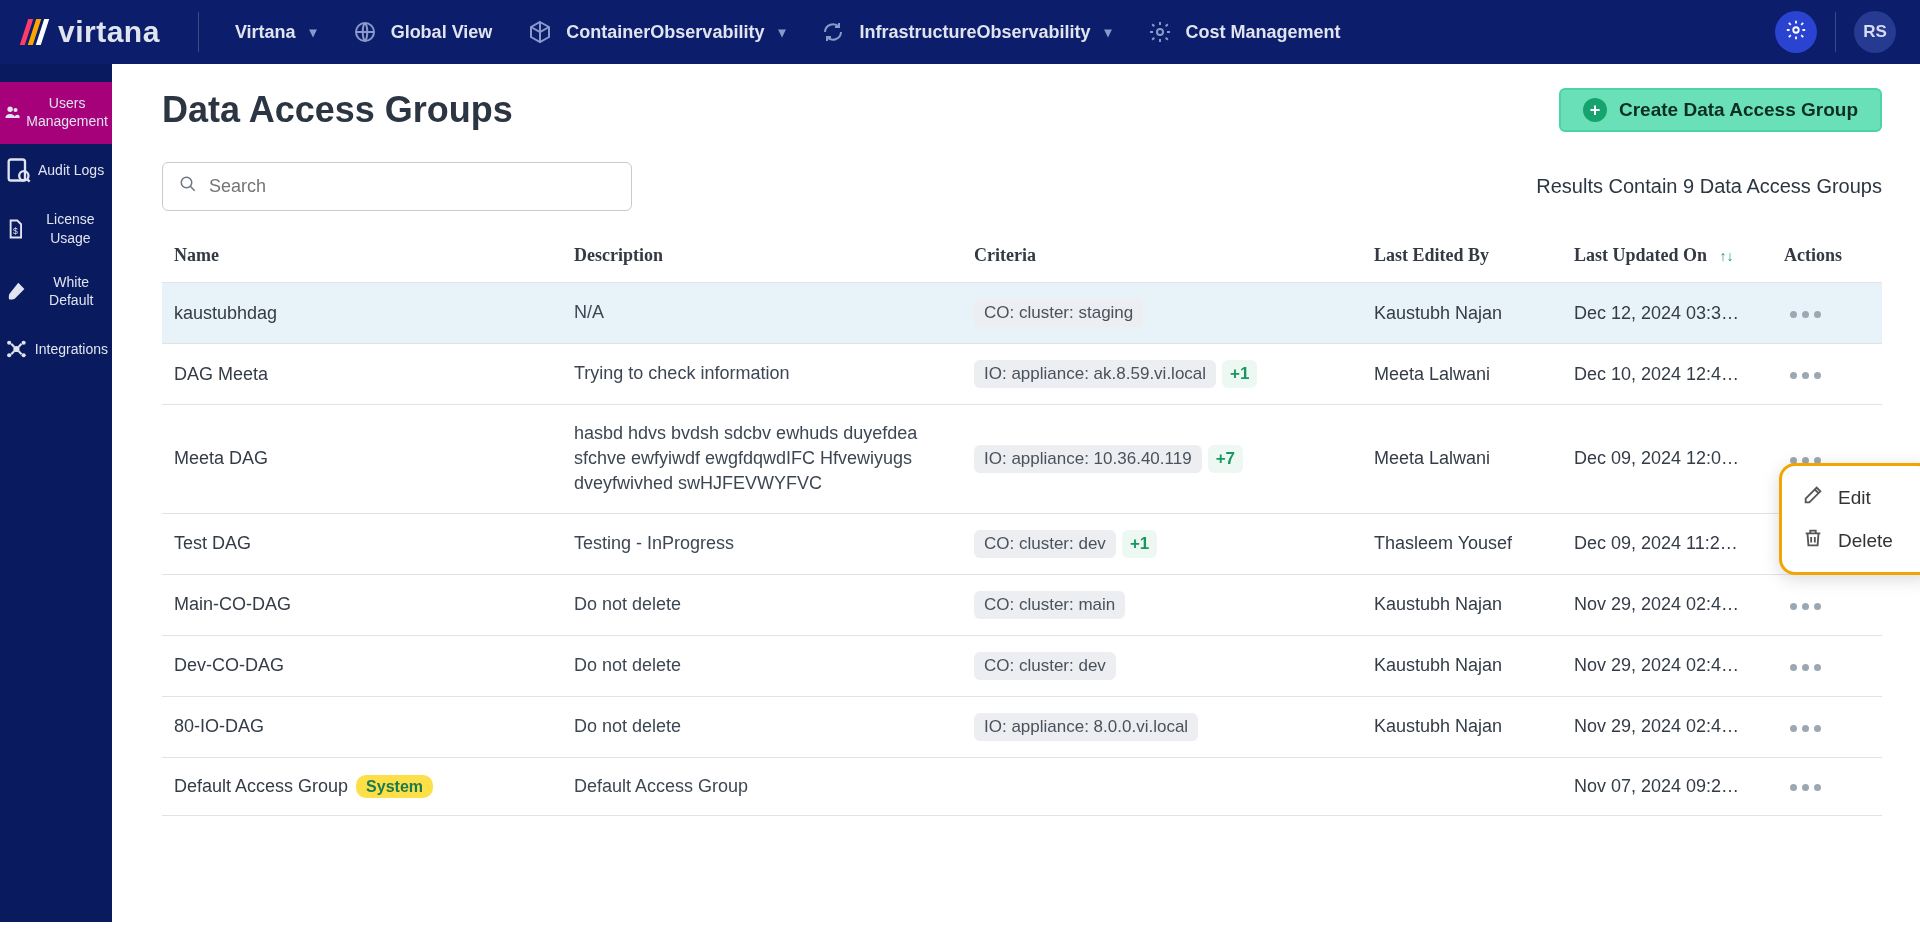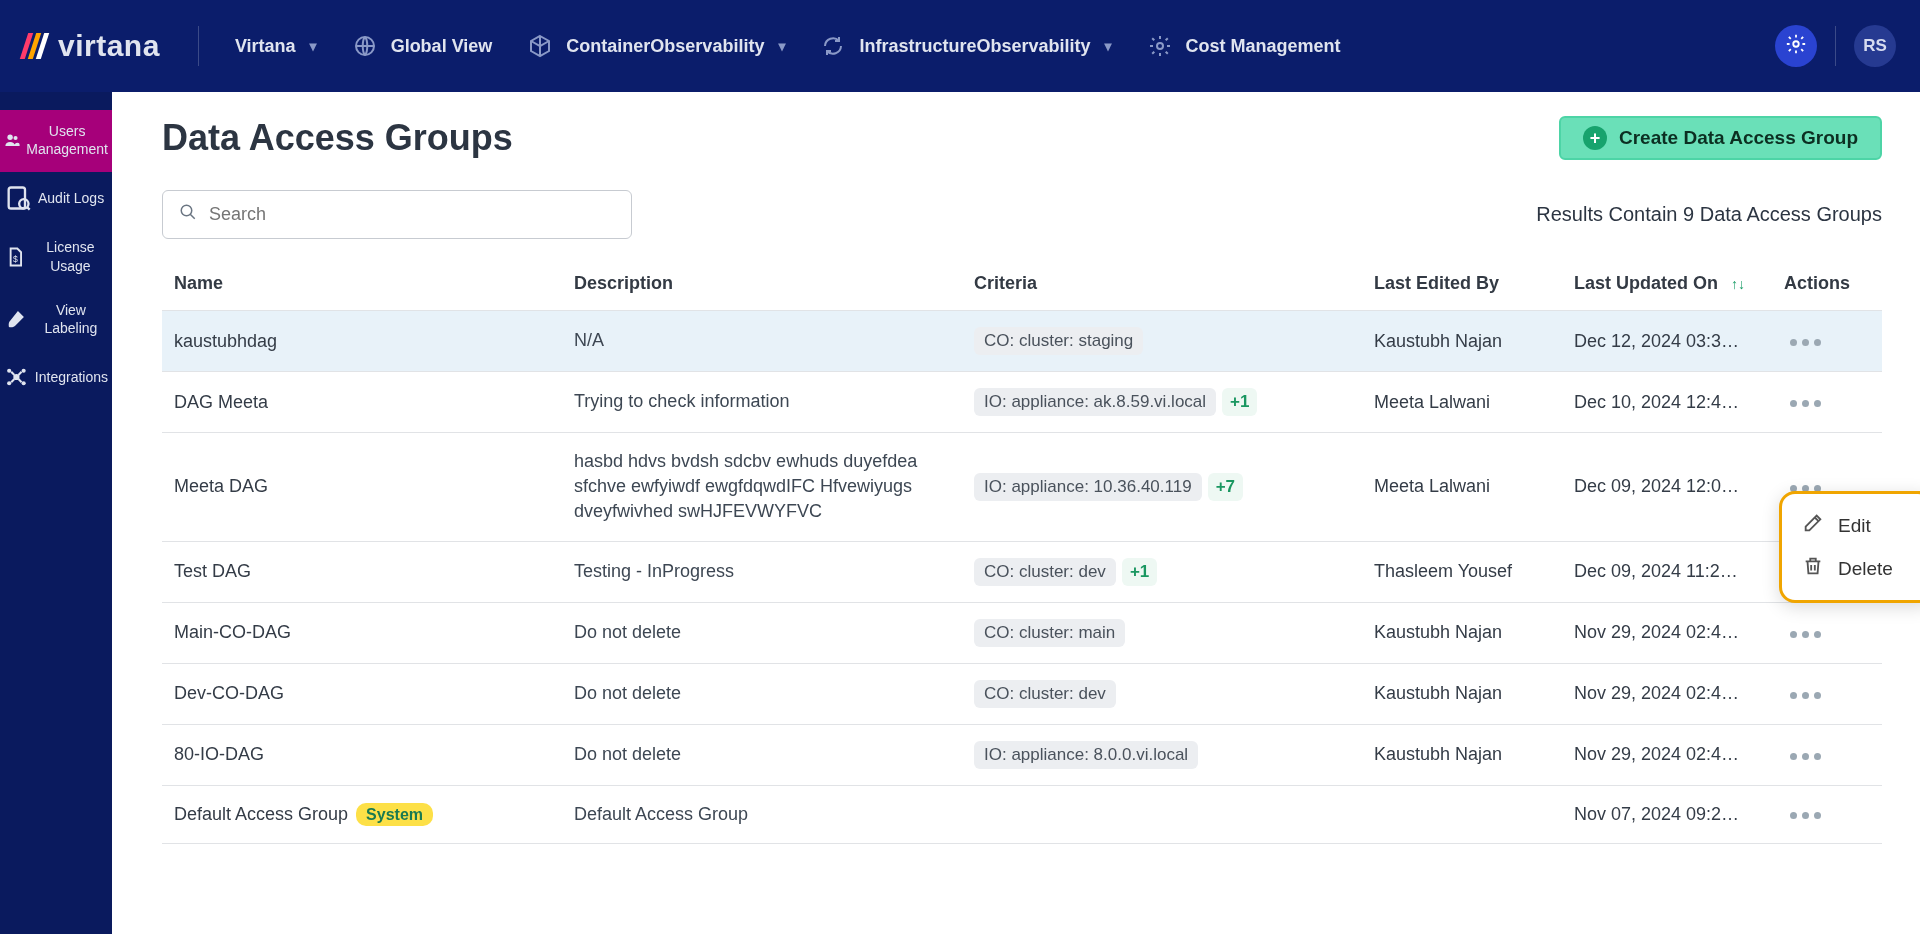--- a/index.html
+++ b/index.html
@@ -30,21 +30,21 @@
     width: 1920px;
     height: 934px;
     overflow: hidden;
     font-size: 18px;
   }
 
   
   .topbar {
     display: flex;
     align-items: center;
-    height: 92px;
+    height: 64px;
     background: var(--navy);
     color: var(--text-light);
     padding: 8px 24px;
   }
   .logo {
     display: flex;
     align-items: center;
     gap: 10px;
     font-size: 30px;
     font-weight: 700;
@@ -189,20 +189,21 @@
     border-bottom: 1px solid var(--border);
     text-align: left;
     padding: 16px 12px;
     vertical-align: middle;
   }
   .tbl th {
     font-size: 18px;
     font-weight: 700;
     color: #333a44;
     padding-top: 10px;
+    font-family: Liberation Serif, serif;
   }
   .tbl thead tr { border-bottom: 1px solid var(--border); }
   .tbl tbody tr.hl { background: var(--hl-row); }
   .tbl tbody td { font-size: 18px; color: #343c47; }
   .tbl td.name { font-weight: 500; }
   .tbl .desc { color: #3d4753; line-height: 1.4; }
   .chip {
     display: inline-block;
     padding: 4px 10px;
     border-radius: 6px;
@@ -372,21 +373,21 @@
           </svg>
       </span>
       <span>License Usage</span>
     </div>
     <div class="side-item">
       <span class="side-icon">
         <svg viewBox="0 0 24 24" fill="currentColor">
             <path d="M14 4l6 6-9 9c-2 2-6 1-6 1s-1-4 1-6z"></path>
           </svg>
       </span>
-      <span>View Labeling</span>
+      <span>White Default</span>
     </div>
     <div class="side-item">
       <span class="side-icon">
         <svg viewBox="0 0 24 24" fill="currentColor">
             <circle cx="12" cy="12" r="3"></circle>
             <circle cx="5" cy="6" r="2"></circle>
             <circle cx="19" cy="6" r="2"></circle>
             <circle cx="5" cy="18" r="2"></circle>
             <circle cx="19" cy="18" r="2"></circle>
             <path d="M7 7l3 3M17 7l-3 3M7 17l3-3M17 17l-3-3" stroke="currentColor" stroke-width="2"></path>

